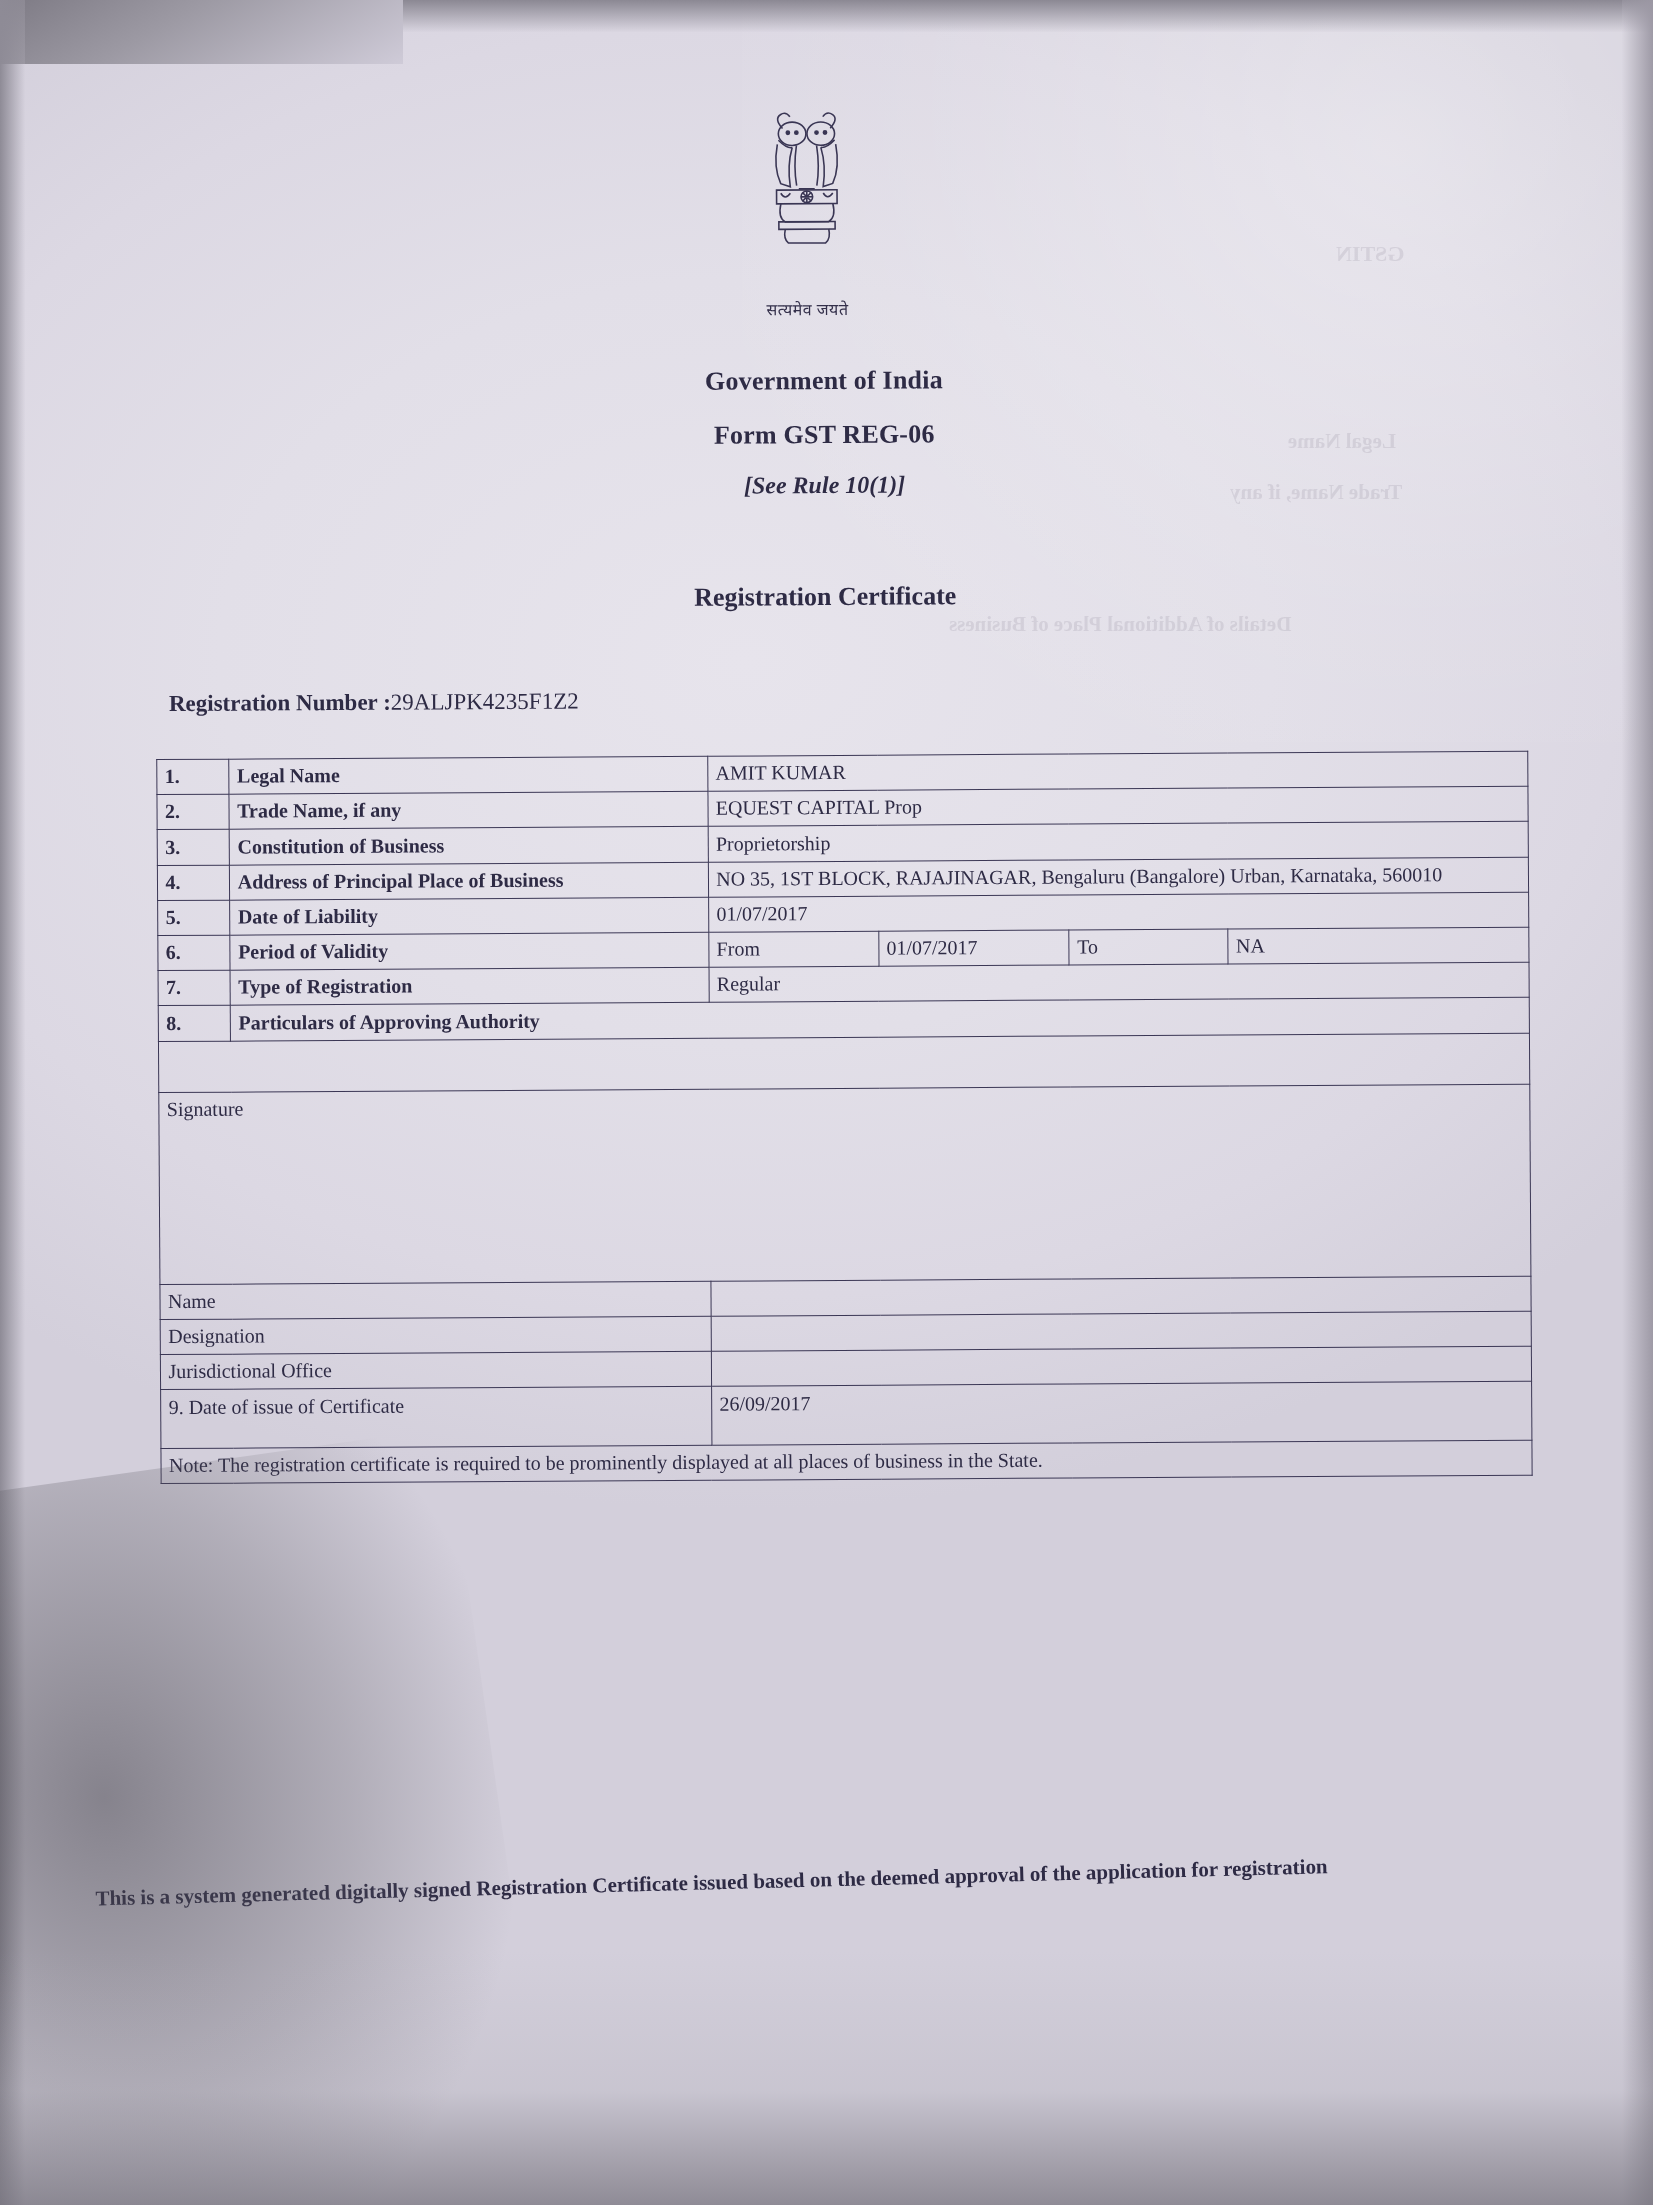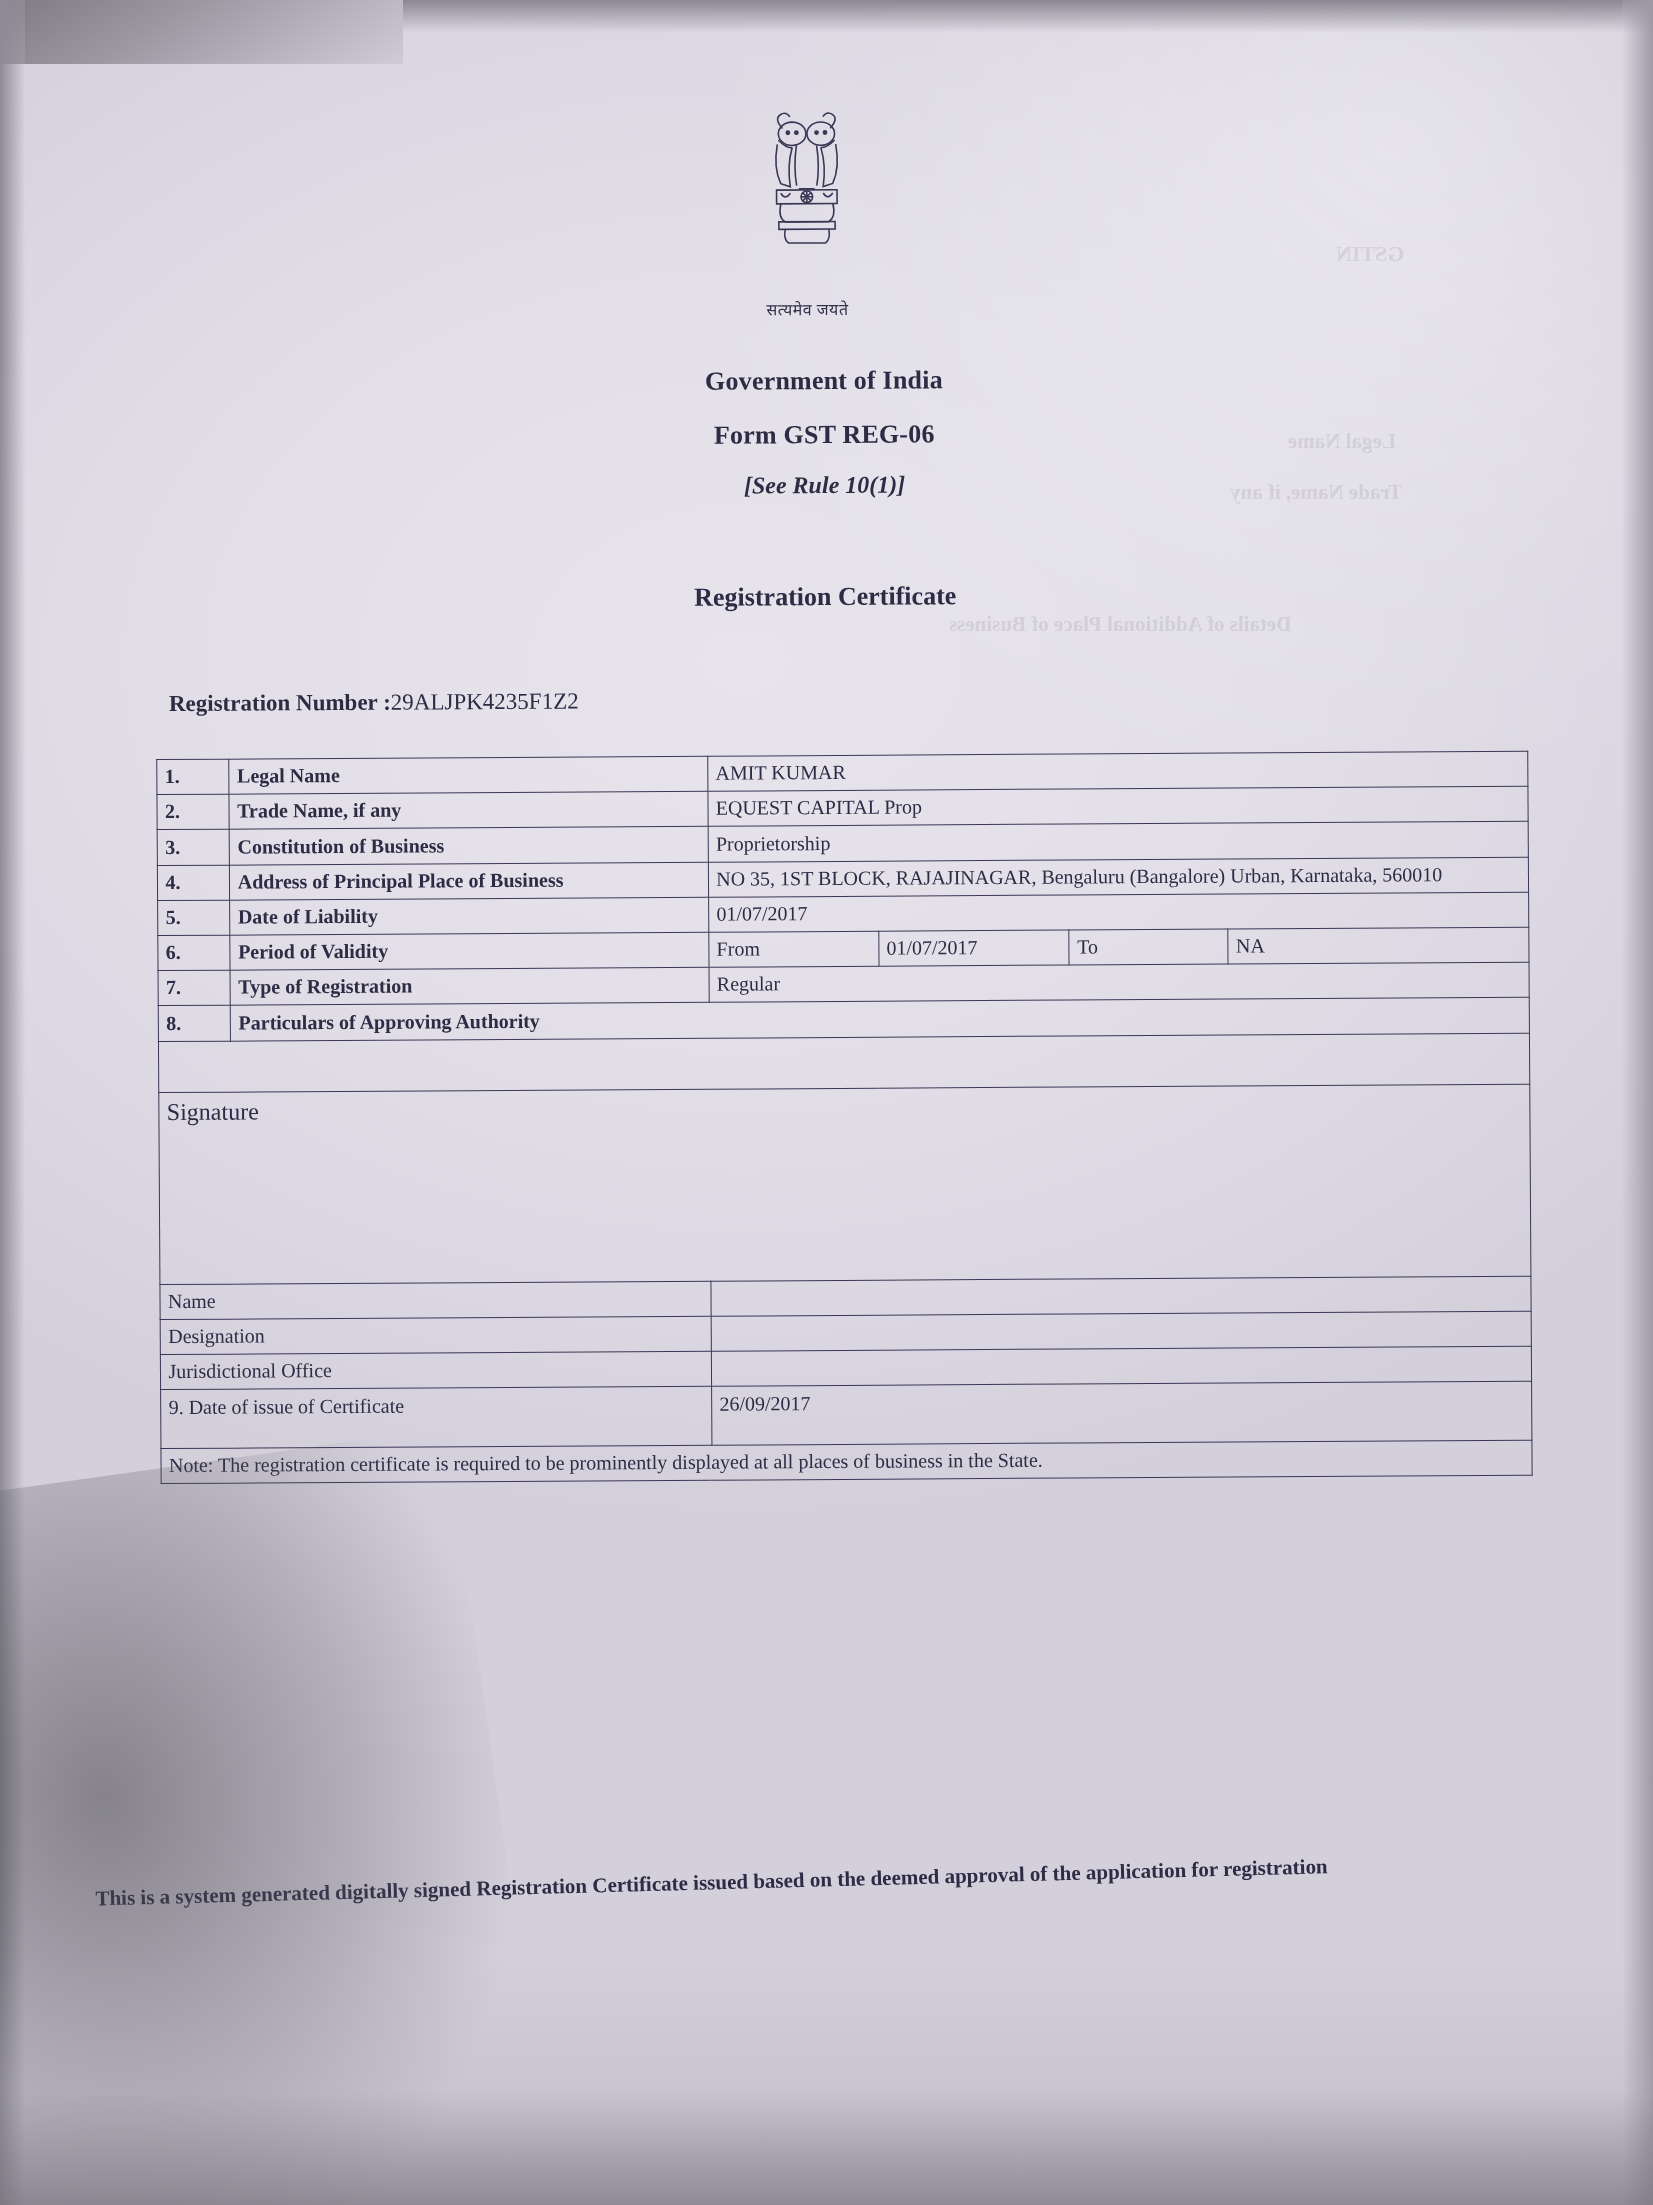--- a/index.html
+++ b/index.html
@@ -121,21 +121,21 @@
     line-height: 1.18;
   }
   td.sn { width: 49px; text-align: left; font-weight: bold; }
   td.lbl { width: 413px; font-weight: bold; }
   td.val { font-weight: normal; }
   td.tall { height: 47px; }
   .cell-from { width: 154px; }
   .cell-fromval { width: 175px; }
   .cell-to { width: 143px; }
 
-  .sig-label { font-size: 24px; }
+  .sig-label { font-size: 20px; }
   .sig-blank { height: 180px; }
   .blank-row { height: 40px; }
 
   td.name-lbl { width: 535px; font-weight: normal; }
   td.note {
     font-weight: normal;
     font-size: 20px;
   }
 
   .footer {

